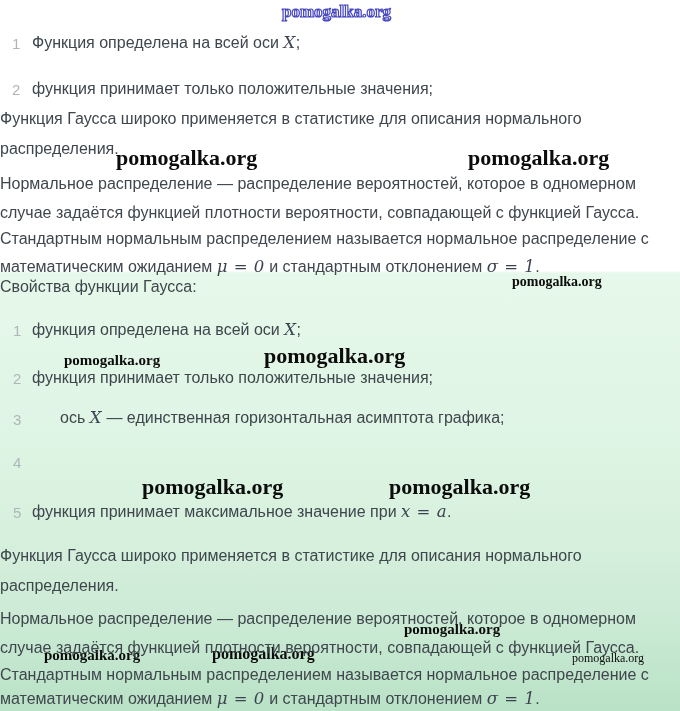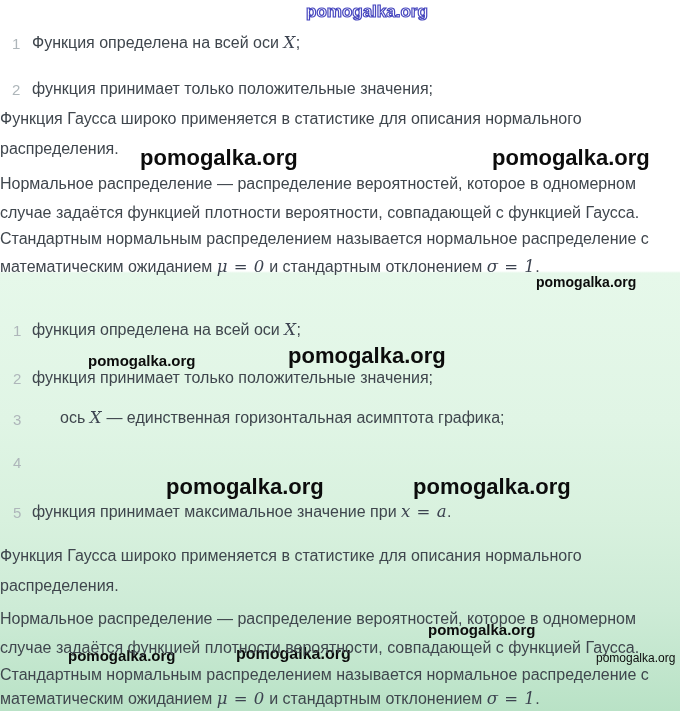--- a/index.html
+++ b/index.html
@@ -7,21 +7,21 @@
     position:relative;width:680px;height:711px;overflow:hidden;
     background:linear-gradient(180deg,
       #ffffff 0px,#ffffff 271px,
       #e6f8ea 273px,#e0f5e5 420px,
       #d8f1de 520px,#cdebd6 610px,#b9e2c6 711px);
     font-family:"Liberation Sans",sans-serif;
   }
   .line{position:absolute;font-size:16px;color:#3f464d;white-space:nowrap;line-height:19px;}
   .num{position:absolute;font-size:15px;color:#aeb6ba;line-height:19px;}
   .math{font-family:"DejaVu Serif",serif;font-style:italic;font-size:16.5px;color:#3c4350;letter-spacing:0.5px;}
-  .wm{position:absolute;color:#0c0c0c;white-space:nowrap;line-height:1;font-family:Liberation Sans, sans-serif;margin-left:24px;}
+  .wm{position:absolute;color:#0c0c0c;white-space:nowrap;line-height:1;font-family:Liberation Serif, serif;}
   .wm.outline{color:#ffffff;-webkit-text-stroke:1.2px #4747bf;font-weight:700;}
   .w700{font-weight:700;}
   .w600{font-weight:600;}
   .w500{font-weight:500;}
 </style>
 </head>
 <body>
 
 <div class="page">
 
@@ -44,20 +44,21 @@
   <div class="num" style="left:12px;top:80px;">2</div>
   <div class="line" style="left:32px;top:79px;"><span>функция принимает только положительные значения;</span></div>
 
   <div class="line" style="left:0px;top:109px;">Функция Гаусса широко применяется в статистике для описания нормального</div>
   <div class="line" style="left:0px;top:139px;">распределения.</div>
   <div class="line" style="left:0px;top:174px;">Нормальное распределение — распределение вероятностей, которое в одномерном</div>
   <div class="line" style="left:0px;top:203px;">случае задаётся функцией плотности вероятности, совпадающей с функцией Гаусса.</div>
   <div class="line" style="left:0px;top:229px;">Стандартным нормальным распределением называется нормальное распределение с</div>
   <div class="line" style="left:0px;top:257px;"><span>математическим ожиданием </span><span class="math">μ = 0</span><span> и стандартным отклонением </span><span class="math">σ = 1</span><span>.</span></div>
 
+  <div class="line" style="left:0px;top:277px;">Свойства функции Гаусса:</div>
 
   <div class="num" style="left:13px;top:321px;">1</div>
   <div class="line" style="left:32px;top:320px;"><span>функция определена на всей оси </span><span class="math">X</span><span>;</span></div>
 
   <div class="num" style="left:13px;top:369px;">2</div>
   <div class="line" style="left:32px;top:368px;"><span>функция принимает только положительные значения;</span></div>
 
   <div class="num" style="left:13px;top:410px;">3</div>
   <div class="line" style="left:32px;top:408px;margin-left:28px;"><span>ось </span><span class="math">X</span><span> — единственная горизонтальная асимптота графика;</span></div>
 

